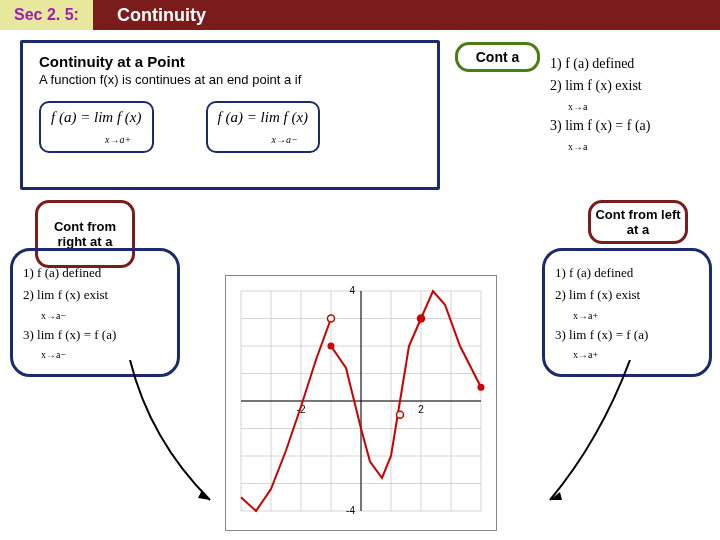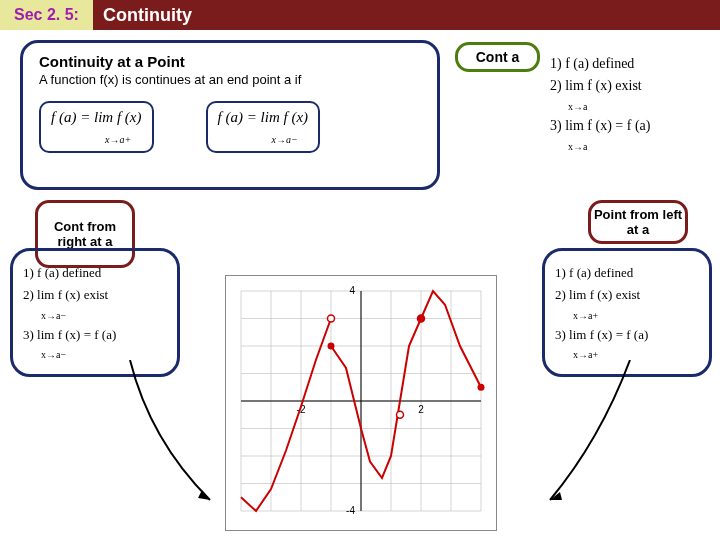--- a/index.html
+++ b/index.html
@@ -24,31 +24,31 @@
     font-size: 16px;
     padding: 4px 14px;
     height: 100%;
     display: flex;
     align-items: center;
   }
   .header-title {
     color: #fff;
     font-weight: bold;
     font-size: 18px;
-    margin-left: 10px;
+    margin-left: 24px;
   }
 
   .top-box {
     position: absolute;
     left: 20px;
     top: 40px;
     width: 420px;
     height: 150px;
     border: 3px solid #1a2a6a;
-    border-radius: 18px;
+    border-radius: 2px;
     padding: 10px 16px;
   }
   .top-box-title {
     font-weight: bold;
     font-size: 15px;
   }
   .top-box-text {
     font-size: 13px;
     margin-top: 2px;
   }
@@ -183,21 +183,21 @@
     <span>2) lim f (x)  exist</span><br>
     <span class="sub" style="margin-left:18px;">x→a</span>
   </div>
   <div class="cond-line">
     <span>3) lim f (x) = f (a)</span><br>
     <span class="sub" style="margin-left:18px;">x→a</span>
   </div>
 </div>
 
 <div class="cont-right-box">Cont from right at a</div>
-<div class="cont-left-box">Point from left at a</div>
+<div class="cont-left-box">Cont from left at a</div>
 
 <div class="cond-panel cond-panel-left">
   <div class="cond-line">1) f (a)  defined</div>
   <div class="cond-line">
     <span>2) lim f (x)  exist</span><br>
     <span class="sub" style="margin-left:18px;">x→a−</span>
   </div>
   <div class="cond-line">
     <span>3) lim f (x) = f (a)</span><br>
     <span class="sub" style="margin-left:18px;">x→a−</span>

